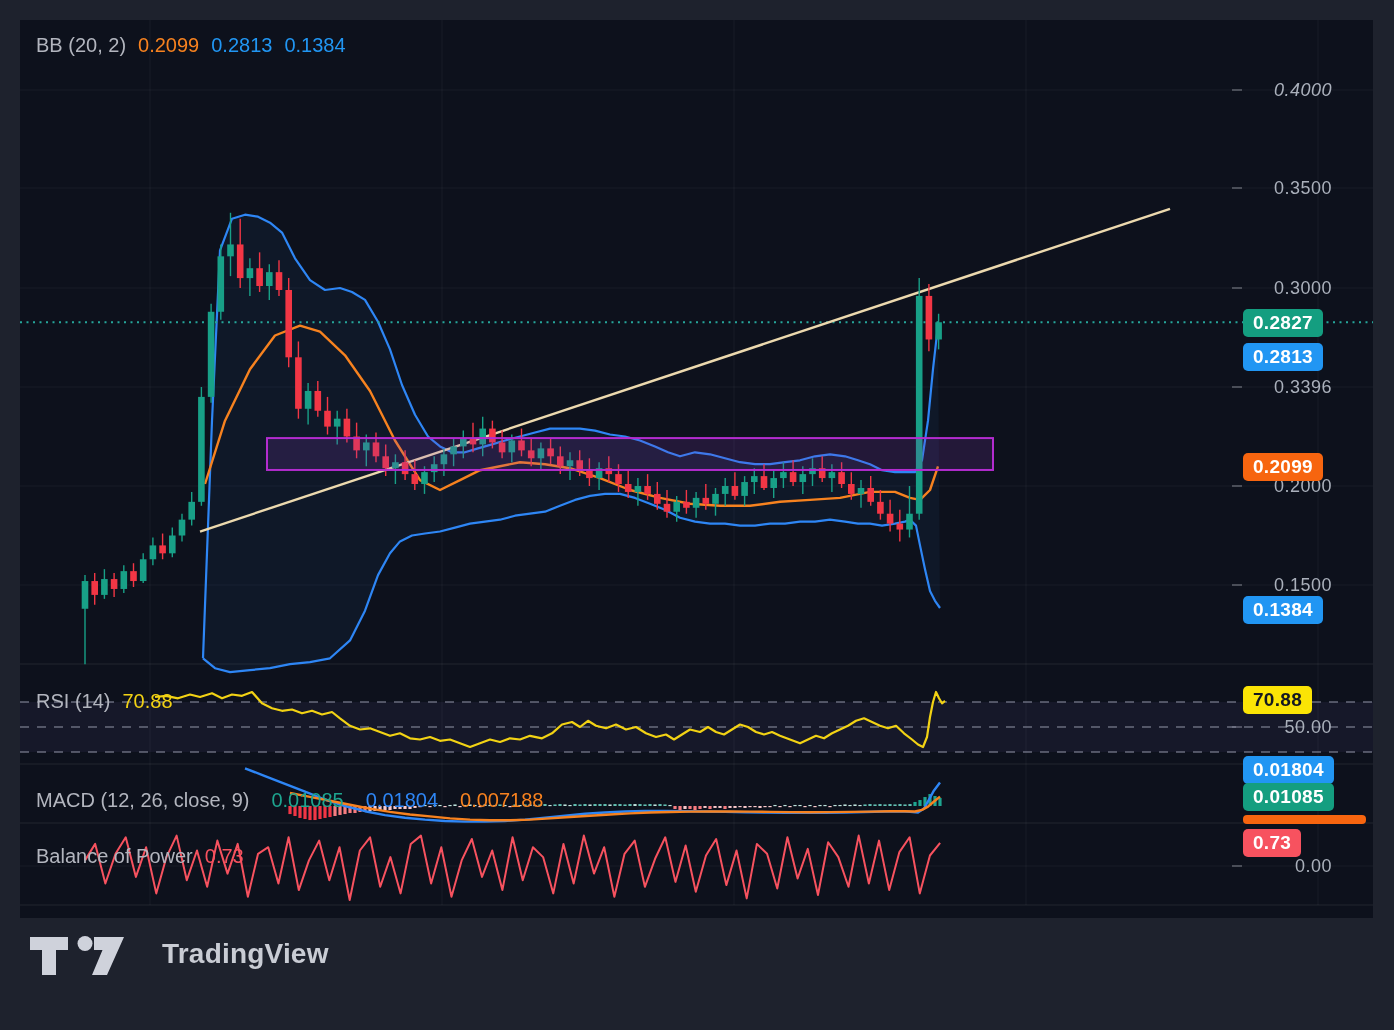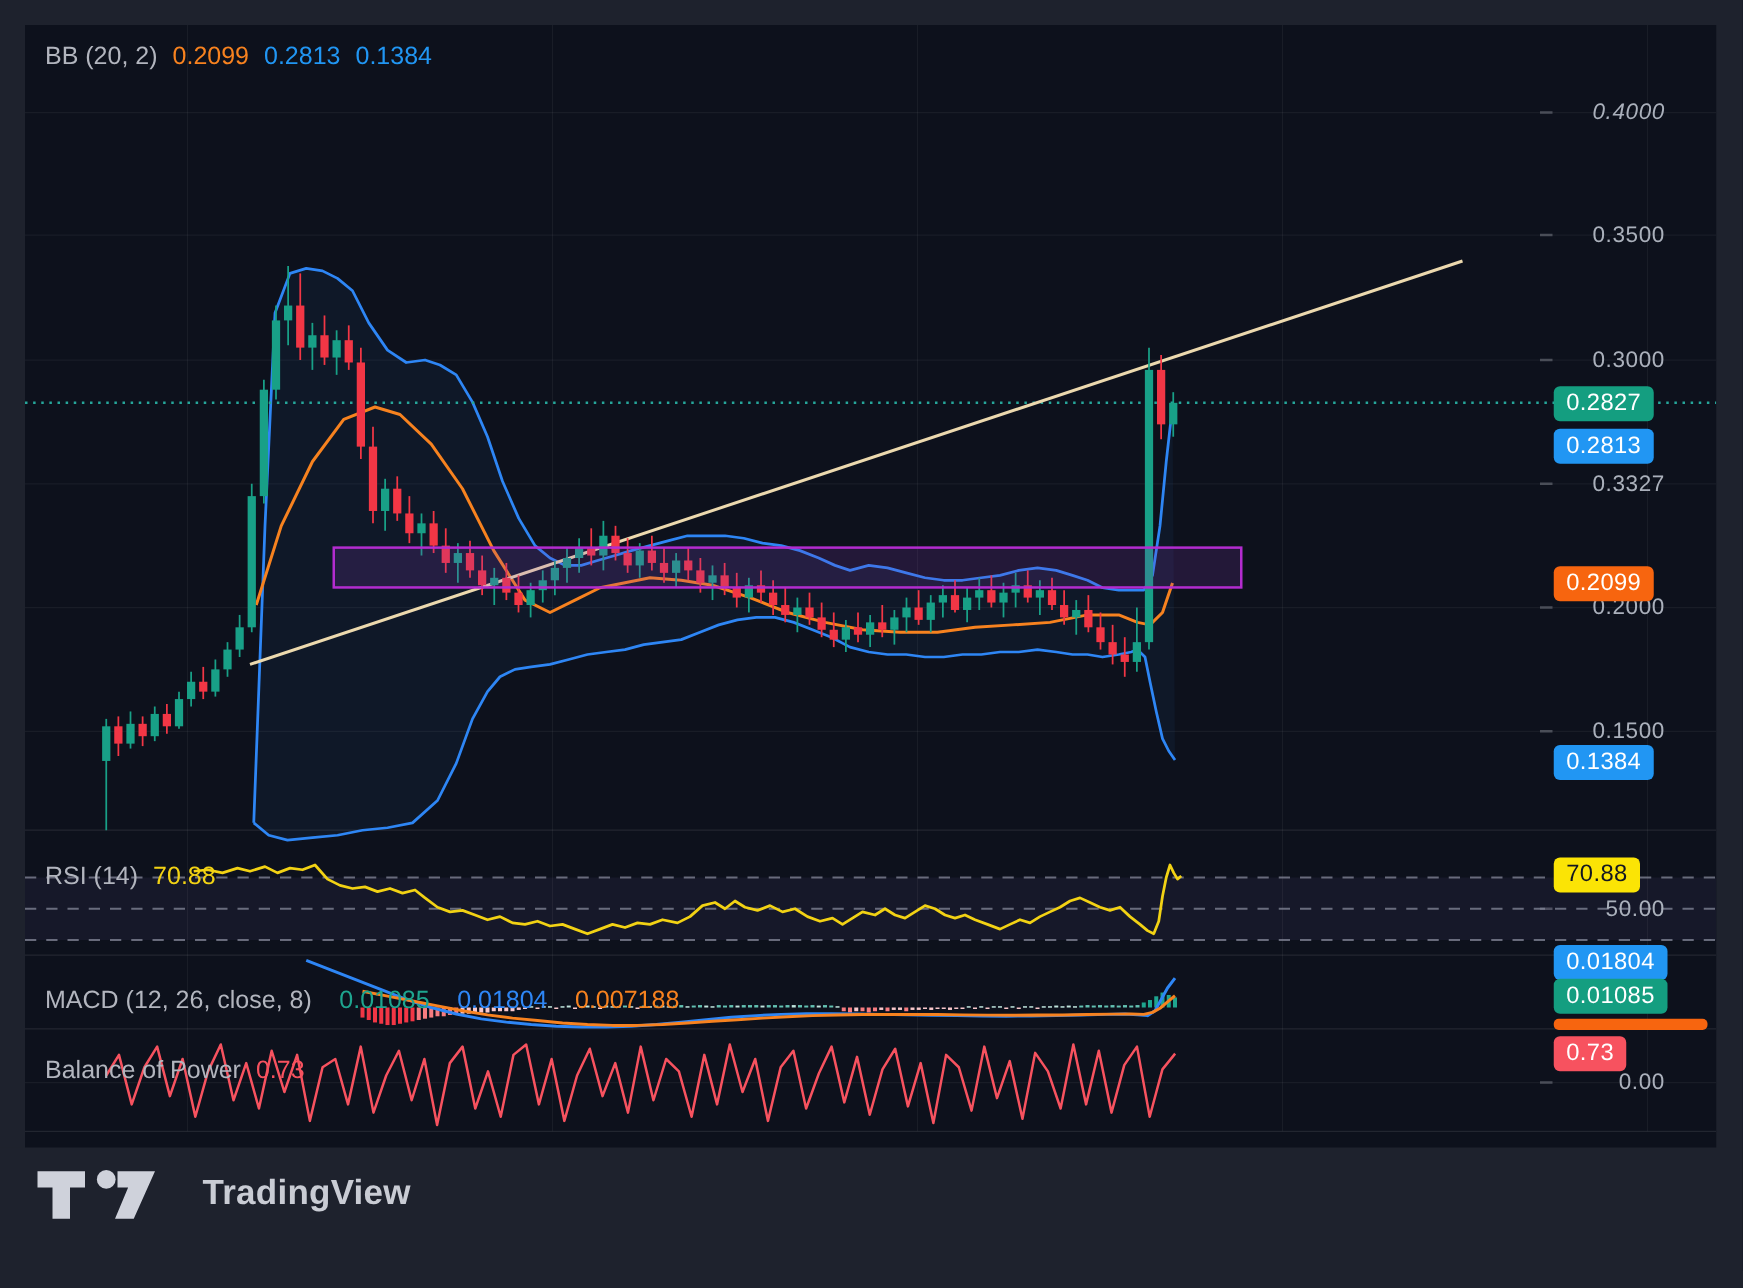--- a/index.html
+++ b/index.html
@@ -6,21 +6,21 @@
   .stage{position:relative;width:1394px;height:1030px;background:#1e222d;overflow:hidden;
          font-family:"Liberation Sans",sans-serif;}
   .plot{position:absolute;left:20px;top:20px;width:1353px;height:938px;background:#0d111c;}
   .plot svg{display:block;}
   .hdr{position:absolute;display:flex;gap:12px;font-size:20px;font-weight:500;color:#b2b5be;
        white-space:nowrap;pointer-events:none;}
   .hdr .ind{color:#b2b5be;pointer-events:auto;}
   .axis-label{position:absolute;right:62px;font-size:18px;color:#aab0bb;text-align:right;
               transform:translateY(-50%);letter-spacing:0.5px;}
   .time-label{position:absolute;top:917px;font-size:12px;color:#a6aab4;transform:translateX(-50%);}
-  .badge{position:absolute;left:1243px;transform:translateY(-50%);font-size:19px;font-weight:400;
+  .badge{position:absolute;left:1243px;transform:translateY(-50%);font-size:19px;font-weight:700;
          padding:3px 10px;border-radius:5px;letter-spacing:0.3px;}
   .orange-strip{position:absolute;left:1243px;width:123px;height:9px;border-radius:4px;}
   .bottom-bar{position:absolute;left:0;top:918px;width:1394px;height:72px;background:#1e222d;
               display:flex;align-items:center;}
   .tv-text{font-size:28px;font-weight:600;color:#c9ccd4;margin-left:14px;letter-spacing:0.2px;}
 </style>
 </head>
 <body>
 
 <div class="stage">
@@ -384,36 +384,36 @@
     <span style="color:#2196f3">0.2813</span>
     <span style="color:#2196f3">0.1384</span>
   </div>
 
   <div class="hdr" style="left:36px;top:690px;">
     <span class="ind">RSI (14)</span>
     <span style="color:#f2d214">70.88</span>
   </div>
 
   <div class="hdr" style="left:36px;top:789px;gap:22px;">
-    <span class="ind">MACD (12, 26, close, 8)</span>
+    <span class="ind">MACD (12, 26, close, 9)</span>
     <span style="color:#1ea58f">0.01085</span>
     <span style="color:#2e86f5">0.01804</span>
     <span style="color:#f7821f">0.007188</span>
   </div>
 
   <div class="hdr" style="left:36px;top:845px;">
     <span class="ind">Balance of Power</span>
     <span style="color:#f7525f">0.73</span>
   </div>
 
   <div id="price-scale">
       <div class="axis-label" style="top: 90px; font-style: italic;">0.4000</div>
       <div class="axis-label" style="top: 188px;">0.3500</div>
       <div class="axis-label" style="top: 288px;">0.3000</div>
-      <div class="axis-label" style="top: 387px;">0.3327</div>
+      <div class="axis-label" style="top: 387px;">0.3396</div>
       <div class="axis-label" style="top: 486px;">0.2000</div>
       <div class="axis-label" style="top: 585px;">0.1500</div>
       <div class="axis-label" style="top: 727px;">50.00</div>
       <div class="axis-label" style="top: 866px;">0.00</div>
       <div class="badge" style="top: 323px; background: rgb(20, 158, 128); color: rgb(255, 255, 255);">0.2827</div>
       <div class="badge" style="top: 357px; background: rgb(33, 150, 243); color: rgb(255, 255, 255);">0.2813</div>
       <div class="badge" style="top: 467px; background: rgb(247, 101, 15); color: rgb(255, 255, 255);">0.2099</div>
       <div class="badge" style="top: 610px; background: rgb(33, 150, 243); color: rgb(255, 255, 255);">0.1384</div>
       <div class="badge" style="top: 700px; background: rgb(251, 228, 5); color: rgb(19, 23, 34);">70.88</div>
       <div class="badge" style="top: 770px; background: rgb(33, 150, 243); color: rgb(255, 255, 255);">0.01804</div>

